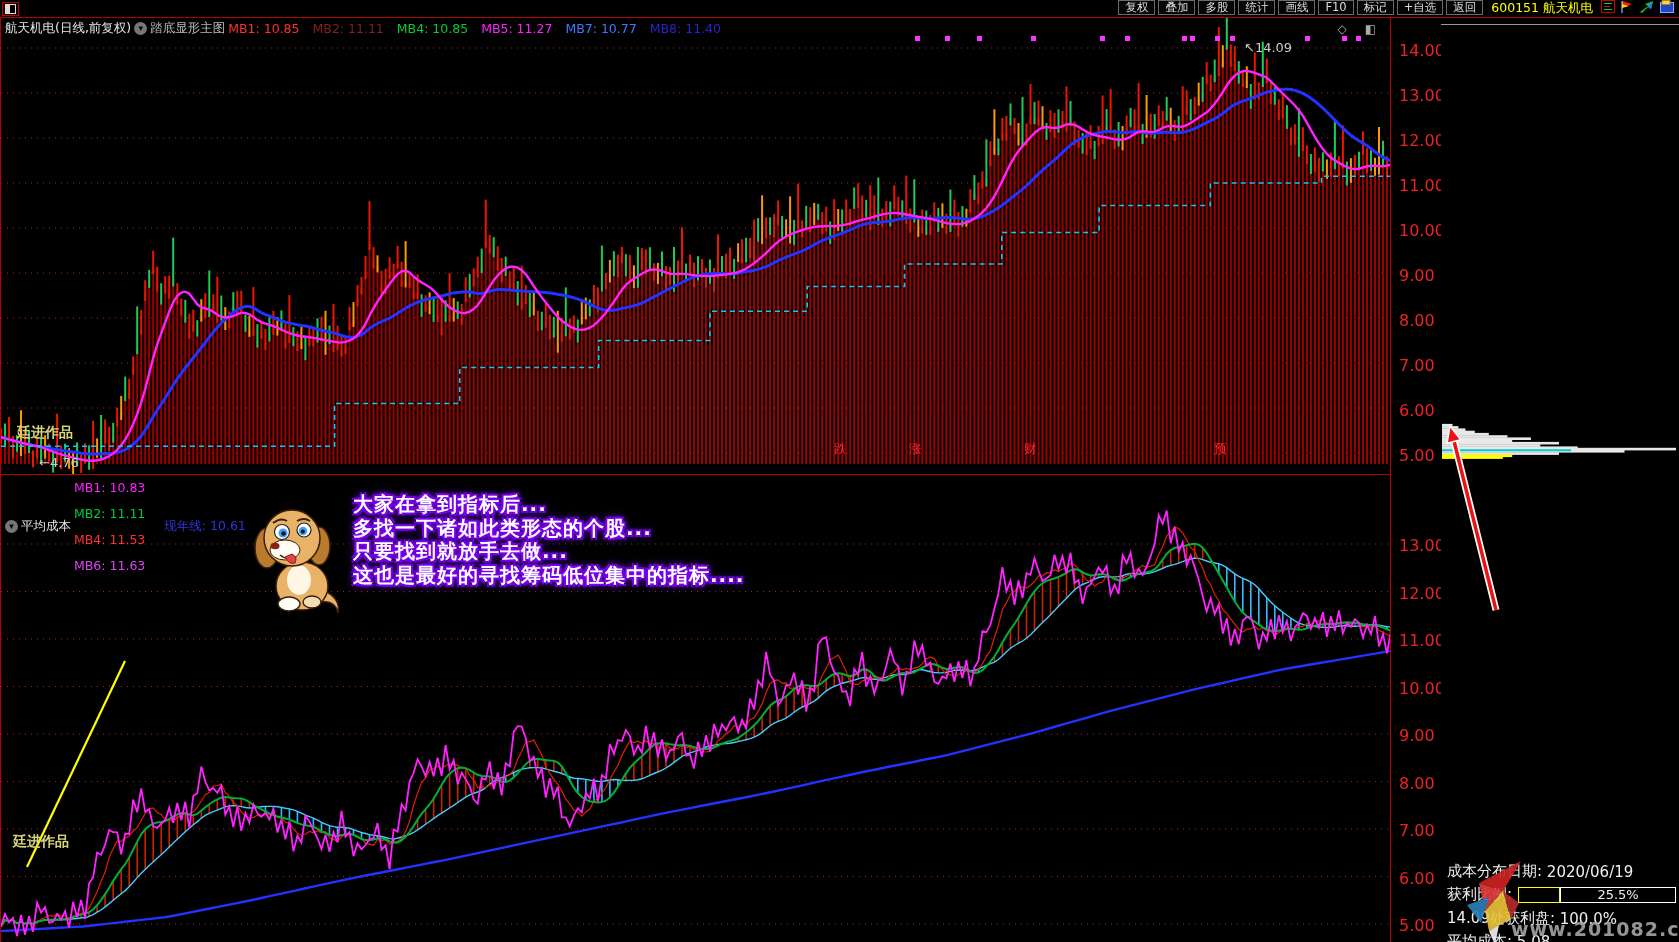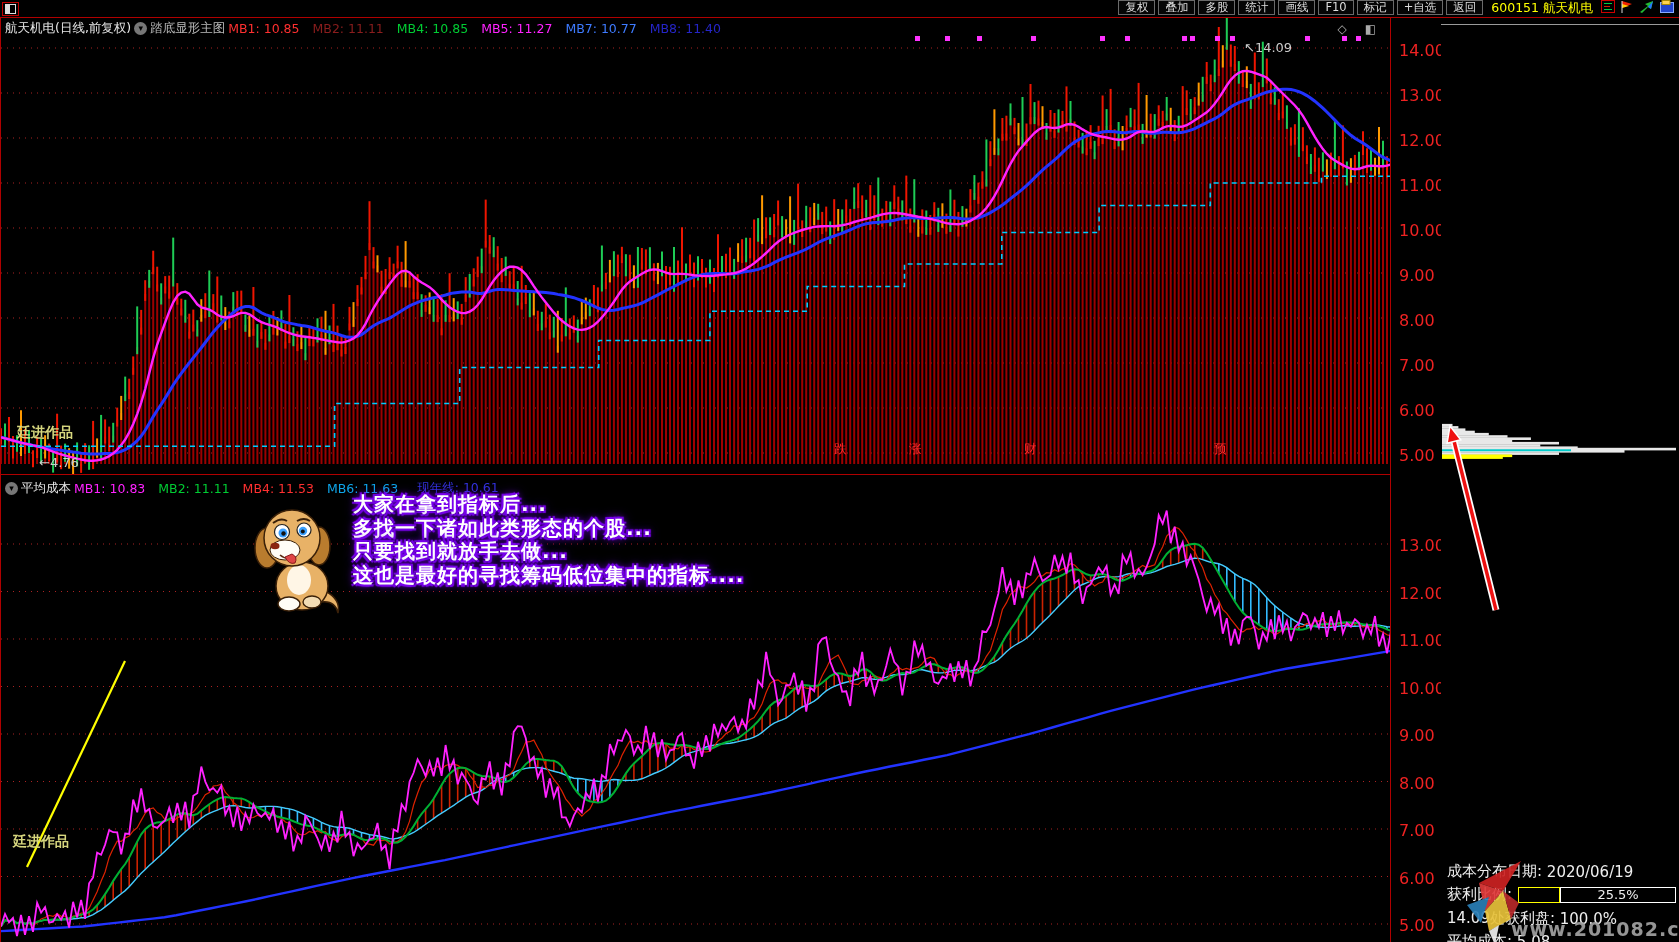--- a/index.html
+++ b/index.html
@@ -1026,25 +1026,25 @@
       <path d="M0.0 456.1 L11.7 455.5 L23.4 454.8 L35.0 454.1 L46.7 453.5 L58.4 452.8 L70.1 452.1 L81.8 451.5 L93.4 450.2 L105.1 448.9 L116.8 447.6 L128.5 446.2 L140.2 444.9 L151.8 443.6 L163.5 442.2 L175.2 440.2 L186.9 437.9 L198.6 435.5 L210.3 433.2 L221.9 430.9 L233.6 428.6 L245.3 426.2 L257.0 423.8 L268.7 421.2 L280.3 418.6 L292.0 416.1 L303.7 413.5 L315.4 410.9 L327.1 408.4 L338.7 405.8 L350.4 403.3 L362.1 401.0 L373.8 398.7 L385.5 396.5 L397.1 394.2 L408.8 391.9 L420.5 389.6 L432.2 387.3 L443.9 385.1 L455.5 382.6 L467.2 380.1 L478.9 377.6 L490.6 375.1 L502.3 372.6 L513.9 370.1 L525.6 367.6 L537.3 365.1 L549.0 362.6 L560.7 360.1 L572.4 357.6 L584.0 355.1 L595.7 352.6 L607.4 350.1 L619.1 347.7 L630.8 345.2 L642.4 342.7 L654.1 340.2 L665.8 337.7 L677.5 335.4 L689.2 333.1 L700.8 330.8 L712.5 328.5 L724.2 326.2 L735.9 324.0 L747.6 321.7 L759.2 319.4 L770.9 317.0 L782.6 314.4 L794.3 311.8 L806.0 309.3 L817.6 306.7 L829.3 304.1 L841.0 301.6 L852.7 299.0 L864.4 296.5 L876.1 294.2 L887.7 291.8 L899.4 289.5 L911.1 287.2 L922.8 284.8 L934.5 282.5 L946.1 280.1 L957.8 277.1 L969.5 274.1 L981.2 271.2 L992.9 268.2 L1004.5 265.2 L1016.2 262.2 L1027.9 259.2 L1039.6 255.9 L1051.3 252.5 L1062.9 249.2 L1074.6 245.9 L1086.3 242.6 L1098.0 239.2 L1109.7 235.9 L1121.3 232.9 L1133.0 229.9 L1144.7 226.9 L1156.4 223.9 L1168.1 220.9 L1179.7 217.9 L1191.4 214.9 L1203.1 212.1 L1214.8 209.5 L1226.5 206.8 L1238.2 204.1 L1249.8 201.5 L1261.5 198.8 L1273.2 196.2 L1284.9 193.8 L1296.6 191.8 L1308.2 189.8 L1319.9 187.8 L1331.6 185.9 L1343.3 183.9 L1355.0 181.9 L1366.6 179.9 L1378.3 177.9 L1390.0 175.9 " fill="none" stroke="#2233ff" stroke-width="2.4"></path>
       <path d="M0.0 451.4 L4.0 445.2 L8.0 445.9 L12.0 445.1 L16.0 448.3 L20.0 446.9 L24.0 448.8 L28.0 447.8 L32.0 448.8 L36.1 446.7 L40.1 445.9 L44.1 444.7 L48.1 444.9 L52.1 445.1 L56.1 444.7 L60.1 444.7 L64.1 444.2 L68.1 444.6 L72.1 443.7 L76.1 443.6 L80.1 442.8 L84.1 442.8 L88.1 441.3 L92.1 439.7 L96.1 437.2 L100.1 435.0 L104.1 431.9 L108.2 428.6 L112.2 425.2 L116.2 421.9 L120.2 418.7 L124.2 415.6 L128.2 411.7 L132.2 407.2 L136.2 402.6 L140.2 398.2 L144.2 394.4 L148.2 390.6 L152.2 386.9 L156.2 383.3 L160.2 379.8 L164.2 376.0 L168.2 372.0 L172.2 368.0 L176.3 364.2 L180.3 360.4 L184.3 356.7 L188.3 353.2 L192.3 349.8 L196.3 346.6 L200.3 343.3 L204.3 340.4 L208.3 338.4 L212.3 336.7 L216.3 335.2 L220.3 333.4 L224.3 331.9 L228.3 330.9 L232.3 330.6 L236.3 330.9 L240.3 331.6 L244.4 332.5 L248.4 333.0 L252.4 332.8 L256.4 332.3 L260.4 331.8 L264.4 331.4 L268.4 331.4 L272.4 331.4 L276.4 331.8 L280.4 332.4 L284.4 333.2 L288.4 333.9 L292.4 334.8 L296.4 336.3 L300.4 338.2 L304.4 340.1 L308.4 341.7 L312.4 343.2 L316.5 345.1 L320.5 347.3 L324.5 349.2 L328.5 350.6 L332.5 351.6 L336.5 352.2 L340.5 352.3 L344.5 352.6 L348.5 353.3 L352.5 354.6 L356.5 356.1 L360.5 357.5 L364.5 358.5 L368.5 359.6 L372.5 360.3 L376.5 360.8 L380.5 361.5 L384.6 362.5 L388.6 363.6 L392.6 363.9 L396.6 363.2 L400.6 362.0 L404.6 360.7 L408.6 359.4 L412.6 357.5 L416.6 354.8 L420.6 352.1 L424.6 349.3 L428.6 346.5 L432.6 343.6 L436.6 340.7 L440.6 338.1 L444.6 335.6 L448.6 333.0 L452.7 330.3 L456.7 327.5 L460.7 324.8 L464.7 322.1 L468.7 319.8 L472.7 318.3 L476.7 317.0 L480.7 315.3 L484.7 312.6 L488.7 309.3 L492.7 306.3 L496.7 304.1 L500.7 302.7 L504.7 301.1 L508.7 299.4 L512.7 297.5 L516.7 295.7 L520.7 294.4 L524.8 293.4 L528.8 292.8 L532.8 292.6 L536.8 292.6 L540.8 293.0 L544.8 293.9 L548.8 295.2 L552.8 296.2 L556.8 297.2 L560.8 298.5 L564.8 300.2 L568.8 302.0 L572.8 303.2 L576.8 303.5 L580.8 303.8 L584.8 304.4 L588.8 305.1 L592.9 305.8 L596.9 306.3 L600.9 306.4 L604.9 305.7 L608.9 305.0 L612.9 304.5 L616.9 304.8 L620.9 305.4 L624.9 305.5 L628.9 305.4 L632.9 305.2 L636.9 304.7 L640.9 303.8 L644.9 302.2 L648.9 300.3 L652.9 298.5 L656.9 297.0 L661.0 295.2 L665.0 293.0 L669.0 290.4 L673.0 287.4 L677.0 284.4 L681.0 281.5 L685.0 279.3 L689.0 277.8 L693.0 276.7 L697.0 275.3 L701.0 273.6 L705.0 272.0 L709.0 271.0 L713.0 270.2 L717.0 269.5 L721.0 268.9 L725.0 268.5 L729.0 268.2 L733.1 267.5 L737.1 266.6 L741.1 265.6 L745.1 264.7 L749.1 263.6 L753.1 262.1 L757.1 260.1 L761.1 257.4 L765.1 254.0 L769.1 250.7 L773.1 248.1 L777.1 246.3 L781.1 244.9 L785.1 243.1 L789.1 240.3 L793.1 237.2 L797.1 234.4 L801.2 232.0 L805.2 230.3 L809.2 228.4 L813.2 226.1 L817.2 223.1 L821.2 219.3 L825.2 215.9 L829.2 213.3 L833.2 211.4 L837.2 209.8 L841.2 208.2 L845.2 207.2 L849.2 206.3 L853.2 205.1 L857.2 203.8 L861.2 202.7 L865.2 202.7 L869.3 203.7 L873.3 204.4 L877.3 204.4 L881.3 203.4 L885.3 202.1 L889.3 200.7 L893.3 199.8 L897.3 199.6 L901.3 199.6 L905.3 199.3 L909.3 197.8 L913.3 196.0 L917.3 194.6 L921.3 194.7 L925.3 195.7 L929.3 196.7 L933.3 197.5 L937.3 197.9 L941.4 197.9 L945.4 197.4 L949.4 196.4 L953.4 195.4 L957.4 195.2 L961.4 195.3 L965.4 195.6 L969.4 195.6 L973.4 195.3 L977.4 194.0 L981.4 192.1 L985.4 190.3 L989.4 188.7 L993.4 187.1 L997.4 184.5 L1001.4 180.7 L1005.4 176.7 L1009.5 173.2 L1013.5 170.5 L1017.5 168.2 L1021.5 166.0 L1025.5 163.2 L1029.5 159.7 L1033.5 155.7 L1037.5 151.4 L1041.5 147.5 L1045.5 143.7 L1049.5 139.7 L1053.5 135.6 L1057.5 131.2 L1061.5 127.2 L1065.5 123.2 L1069.5 119.0 L1073.5 115.0 L1077.6 111.7 L1081.6 109.5 L1085.6 107.8 L1089.6 106.0 L1093.6 104.1 L1097.6 102.5 L1101.6 101.8 L1105.6 101.7 L1109.6 101.8 L1113.6 102.0 L1117.6 101.6 L1121.6 100.6 L1125.6 99.3 L1129.6 98.5 L1133.6 98.6 L1137.6 99.0 L1141.6 99.2 L1145.6 98.6 L1149.7 97.7 L1153.7 96.6 L1157.7 95.0 L1161.7 93.3 L1165.7 91.5 L1169.7 90.4 L1173.7 89.4 L1177.7 88.1 L1181.7 86.7 L1185.7 85.2 L1189.7 84.0 L1193.7 83.3 L1197.7 83.4 L1201.7 84.6 L1205.7 86.0 L1209.7 87.3 L1213.7 88.0 L1217.8 88.8 L1221.8 90.3 L1225.8 92.7 L1229.8 95.9 L1233.8 98.8 L1237.8 101.4 L1241.8 103.4 L1245.8 105.0 L1249.8 107.0 L1253.8 109.8 L1257.8 113.8 L1261.8 118.3 L1265.8 122.8 L1269.8 127.0 L1273.8 130.7 L1277.8 134.1 L1281.8 137.2 L1285.9 140.3 L1289.9 143.2 L1293.9 145.9 L1297.9 148.1 L1301.9 149.4 L1305.9 150.1 L1309.9 150.8 L1313.9 151.5 L1317.9 152.0 L1321.9 152.3 L1325.9 152.5 L1329.9 152.4 L1333.9 151.8 L1337.9 151.1 L1341.9 150.7 L1345.9 150.8 L1349.9 151.2 L1353.9 151.2 L1358.0 151.0 L1362.0 150.5 L1366.0 150.2 L1370.0 150.0 L1374.0 149.9 L1378.0 150.1 L1382.0 150.9 L1386.0 151.7 L1390.0 152.0 " fill="none" stroke="#44ccff" stroke-width="1.4"></path>
       <path d="M0.0 451.4 L4.0 445.2 L8.0 445.9 L12.0 445.1 L16.0 448.3 L20.0 446.9 L24.0 448.3 L28.0 448.7 L32.0 450.3 L36.1 447.8 L40.1 443.9 L44.1 442.5 L48.1 440.5 L52.1 441.4 L56.1 438.4 L60.1 441.3 L64.1 441.0 L68.1 444.5 L72.1 441.0 L76.1 440.3 L80.1 438.0 L84.1 437.8 L88.1 433.2 L92.1 424.9 L96.1 416.7 L100.1 406.2 L104.1 397.0 L108.2 382.2 L112.2 373.6 L116.2 366.1 L120.2 366.4 L124.2 362.9 L128.2 361.1 L132.2 356.0 L136.2 352.7 L140.2 345.4 L144.2 338.3 L148.2 334.2 L152.2 332.9 L156.2 337.6 L160.2 339.5 L164.2 344.8 L168.2 344.2 L172.2 346.5 L176.3 342.6 L180.3 341.3 L184.3 337.6 L188.3 339.0 L192.3 337.0 L196.3 332.1 L200.3 326.0 L204.3 319.6 L208.3 317.6 L212.3 311.0 L216.3 310.5 L220.3 309.2 L224.3 317.2 L228.3 321.3 L232.3 327.5 L236.3 330.5 L240.3 336.9 L244.4 341.4 L248.4 342.8 L252.4 342.5 L256.4 340.2 L260.4 341.9 L264.4 338.8 L268.4 339.9 L272.4 337.6 L276.4 342.3 L280.4 343.3 L284.4 347.0 L288.4 348.5 L292.4 353.8 L296.4 358.3 L300.4 360.0 L304.4 359.3 L308.4 356.4 L312.4 357.8 L316.5 355.6 L320.5 357.8 L324.5 356.5 L328.5 362.6 L332.5 364.4 L336.5 366.4 L340.5 361.8 L344.5 359.8 L348.5 359.3 L352.5 360.0 L356.5 361.9 L360.5 363.0 L364.5 368.7 L368.5 369.2 L372.5 370.2 L376.5 364.7 L380.5 365.7 L384.6 365.0 L388.6 369.1 L392.6 367.5 L396.6 366.4 L400.6 363.2 L404.6 356.7 L408.6 346.1 L412.6 330.0 L416.6 318.3 L420.6 307.5 L424.6 302.8 L428.6 294.7 L432.6 293.8 L436.6 291.3 L440.6 294.1 L444.6 290.5 L448.6 289.4 L452.7 289.1 L456.7 290.4 L460.7 292.9 L464.7 293.5 L468.7 300.4 L472.7 305.3 L476.7 312.6 L480.7 311.6 L484.7 312.7 L488.7 309.8 L492.7 310.3 L496.7 305.8 L500.7 304.4 L504.7 301.9 L508.7 299.7 L512.7 294.8 L516.7 284.2 L520.7 276.6 L524.8 267.1 L528.8 266.7 L532.8 265.1 L536.8 272.7 L540.8 279.8 L544.8 291.6 L548.8 298.3 L552.8 304.3 L556.8 309.3 L560.8 315.9 L564.8 324.1 L568.8 328.9 L572.8 335.1 L576.8 336.9 L580.8 341.2 L584.8 337.2 L588.8 334.0 L592.9 326.0 L596.9 323.7 L600.9 318.2 L604.9 312.5 L608.9 304.4 L612.9 297.0 L616.9 290.6 L620.9 280.5 L624.9 272.9 L628.9 265.9 L632.9 267.6 L636.9 266.2 L640.9 268.3 L644.9 265.8 L648.9 269.0 L652.9 268.4 L656.9 268.8 L661.0 267.8 L665.0 269.0 L669.0 273.1 L673.0 273.1 L677.0 273.9 L681.0 269.9 L685.0 272.5 L689.0 271.6 L693.0 274.6 L697.0 273.4 L701.0 276.7 L705.0 277.0 L709.0 276.3 L713.0 271.3 L717.0 265.9 L721.0 263.0 L725.0 258.6 L729.0 256.4 L733.1 250.7 L737.1 252.0 L741.1 249.2 L745.1 249.9 L749.1 244.6 L753.1 242.5 L757.1 236.4 L761.1 228.8 L765.1 217.5 L769.1 208.6 L773.1 205.6 L777.1 204.9 L781.1 208.1 L785.1 207.8 L789.1 213.3 L793.1 213.0 L797.1 215.3 L801.2 211.2 L805.2 213.2 L809.2 213.6 L813.2 214.7 L817.2 209.9 L821.2 200.7 L825.2 193.4 L829.2 185.1 L833.2 182.5 L837.2 180.0 L841.2 187.9 L845.2 196.6 L849.2 208.0 L853.2 209.2 L857.2 209.7 L861.2 205.7 L865.2 204.9 L869.3 202.4 L873.3 200.4 L877.3 202.2 L881.3 203.1 L885.3 205.4 L889.3 199.1 L893.3 196.7 L897.3 192.2 L901.3 194.8 L905.3 193.4 L909.3 194.6 L913.3 193.2 L917.3 192.2 L921.3 188.6 L925.3 183.7 L929.3 182.2 L933.3 183.6 L937.3 190.9 L941.4 194.3 L945.4 199.8 L949.4 199.4 L953.4 202.7 L957.4 199.2 L961.4 198.3 L965.4 195.6 L969.4 196.9 L973.4 197.6 L977.4 194.1 L981.4 189.0 L985.4 181.3 L989.4 175.5 L993.4 162.5 L997.4 150.1 L1001.4 134.5 L1005.4 127.9 L1009.5 119.3 L1013.5 116.0 L1017.5 111.3 L1021.5 112.1 L1025.5 113.0 L1029.5 110.3 L1033.5 106.6 L1037.5 100.9 L1041.5 101.0 L1045.5 97.7 L1049.5 98.0 L1053.5 94.7 L1057.5 96.5 L1061.5 94.1 L1065.5 92.9 L1069.5 88.6 L1073.5 89.9 L1077.6 94.1 L1081.6 99.9 L1085.6 105.1 L1089.6 106.9 L1093.6 110.9 L1097.6 108.2 L1101.6 107.1 L1105.6 100.8 L1109.6 102.0 L1113.6 102.0 L1117.6 104.9 L1121.6 102.9 L1125.6 101.2 L1129.6 99.0 L1133.6 96.1 L1137.6 93.5 L1141.6 90.4 L1145.6 92.4 L1149.7 91.1 L1153.7 89.7 L1157.7 79.4 L1161.7 71.8 L1165.7 61.0 L1169.7 57.1 L1173.7 52.2 L1177.7 53.5 L1181.7 58.0 L1185.7 64.9 L1189.7 72.4 L1193.7 76.4 L1197.7 85.2 L1201.7 92.7 L1205.7 104.2 L1209.7 109.7 L1213.7 119.5 L1217.8 125.7 L1221.8 134.7 L1225.8 138.4 L1229.8 144.1 L1233.8 149.2 L1237.8 154.2 L1241.8 156.9 L1245.8 154.1 L1249.8 153.9 L1253.8 151.2 L1257.8 154.6 L1261.8 152.7 L1265.8 156.0 L1269.8 156.4 L1273.8 160.0 L1277.8 157.7 L1281.8 154.8 L1285.9 152.9 L1289.9 153.0 L1293.9 154.3 L1297.9 151.6 L1301.9 151.3 L1305.9 148.5 L1309.9 149.8 L1313.9 146.0 L1317.9 146.1 L1321.9 144.3 L1325.9 148.2 L1329.9 148.3 L1333.9 148.6 L1337.9 147.3 L1341.9 148.3 L1345.9 150.1 L1349.9 148.4 L1353.9 148.9 L1358.0 147.6 L1362.0 152.1 L1366.0 150.7 L1370.0 152.6 L1374.0 150.8 L1378.0 155.3 L1382.0 157.2 L1386.0 159.8 L1390.0 160.8 " fill="none" stroke="#dd2200" stroke-width="1.2"></path>
       <path d="M0.0 451.4 L4.0 445.2 L8.0 445.9 L12.0 445.1 L16.0 448.3 L20.0 446.9 L24.0 448.8 L28.0 447.8 L32.0 448.8 L36.1 446.7 L40.1 445.9 L44.1 444.7 L48.1 444.9 L52.1 444.6 L56.1 444.6 L60.1 444.4 L64.1 443.9 L68.1 443.2 L72.1 442.2 L76.1 440.9 L80.1 439.6 L84.1 438.6 L88.1 437.2 L92.1 434.5 L96.1 430.3 L100.1 425.1 L104.1 419.1 L108.2 412.7 L112.2 405.9 L116.2 399.9 L120.2 394.2 L124.2 389.0 L128.2 382.6 L132.2 374.8 L136.2 366.6 L140.2 359.3 L144.2 354.3 L148.2 350.9 L152.2 348.7 L156.2 347.4 L160.2 347.0 L164.2 346.0 L168.2 344.1 L172.2 341.7 L176.3 339.4 L180.3 338.3 L184.3 338.5 L188.3 339.7 L192.3 340.3 L196.3 338.9 L200.3 335.6 L204.3 332.2 L208.3 329.3 L212.3 326.5 L216.3 324.4 L220.3 322.7 L224.3 322.1 L228.3 322.4 L232.3 322.9 L236.3 323.2 L240.3 323.4 L244.4 324.8 L248.4 327.1 L252.4 330.0 L256.4 332.4 L260.4 334.4 L264.4 336.3 L268.4 338.4 L272.4 340.1 L276.4 341.5 L280.4 342.5 L284.4 343.4 L288.4 344.6 L292.4 346.2 L296.4 347.9 L300.4 349.4 L304.4 350.3 L308.4 350.9 L312.4 351.9 L316.5 353.9 L320.5 356.2 L324.5 358.2 L328.5 359.7 L332.5 360.7 L336.5 360.9 L340.5 360.1 L344.5 358.9 L348.5 358.7 L352.5 359.7 L356.5 361.8 L360.5 364.0 L364.5 365.1 L368.5 365.2 L372.5 364.4 L376.5 363.5 L380.5 363.3 L384.6 364.3 L388.6 366.4 L392.6 367.8 L396.6 367.4 L400.6 365.3 L404.6 361.8 L408.6 357.0 L412.6 351.1 L416.6 344.5 L420.6 338.9 L424.6 334.2 L428.6 329.5 L432.6 323.8 L436.6 317.1 L440.6 309.9 L444.6 303.4 L448.6 298.6 L452.7 295.3 L456.7 293.2 L460.7 292.6 L464.7 293.1 L468.7 295.1 L472.7 297.6 L476.7 299.8 L480.7 301.0 L484.7 301.3 L488.7 301.6 L492.7 302.6 L496.7 304.7 L500.7 306.7 L504.7 307.0 L508.7 305.6 L512.7 302.4 L516.7 298.3 L520.7 293.8 L524.8 289.1 L528.8 285.8 L532.8 284.1 L536.8 284.0 L540.8 284.5 L544.8 285.1 L548.8 285.6 L552.8 285.7 L556.8 287.5 L560.8 291.4 L564.8 298.0 L568.8 305.7 L572.8 312.6 L576.8 318.0 L580.8 321.9 L584.8 324.7 L588.8 326.3 L592.9 327.1 L596.9 327.4 L600.9 327.1 L604.9 325.7 L608.9 322.4 L612.9 317.6 L616.9 311.6 L620.9 305.0 L624.9 298.4 L628.9 292.9 L632.9 288.4 L636.9 284.8 L640.9 281.3 L644.9 277.3 L648.9 273.2 L652.9 269.9 L656.9 268.3 L661.0 267.9 L665.0 268.4 L669.0 269.2 L673.0 269.8 L677.0 270.4 L681.0 270.1 L685.0 270.2 L689.0 270.9 L693.0 272.1 L697.0 273.3 L701.0 273.9 L705.0 274.1 L709.0 273.7 L713.0 272.5 L717.0 270.7 L721.0 268.7 L725.0 267.2 L729.0 266.1 L733.1 264.8 L737.1 263.0 L741.1 260.3 L745.1 257.3 L749.1 253.9 L753.1 250.3 L757.1 246.1 L761.1 241.1 L765.1 235.5 L769.1 230.8 L773.1 227.4 L777.1 225.5 L781.1 223.8 L785.1 221.3 L789.1 217.7 L793.1 214.1 L797.1 211.5 L801.2 210.1 L805.2 210.2 L809.2 210.8 L813.2 211.1 L817.2 210.6 L821.2 207.8 L825.2 204.5 L829.2 201.1 L833.2 199.0 L837.2 198.3 L841.2 198.8 L845.2 200.2 L849.2 201.1 L853.2 200.2 L857.2 197.4 L861.2 194.6 L865.2 194.3 L869.3 196.8 L873.3 201.0 L877.3 204.3 L881.3 205.7 L885.3 205.2 L889.3 203.1 L893.3 200.9 L897.3 199.0 L901.3 198.1 L905.3 198.4 L909.3 198.2 L913.3 197.4 L917.3 195.0 L921.3 192.6 L925.3 190.5 L929.3 189.1 L933.3 189.3 L937.3 190.7 L941.4 192.8 L945.4 194.0 L949.4 193.8 L953.4 192.7 L957.4 191.9 L961.4 192.3 L965.4 193.9 L969.4 196.2 L973.4 197.9 L977.4 197.5 L981.4 195.1 L985.4 191.3 L989.4 186.7 L993.4 181.5 L997.4 175.0 L1001.4 167.6 L1005.4 160.6 L1009.5 154.4 L1013.5 148.8 L1017.5 142.6 L1021.5 135.8 L1025.5 128.5 L1029.5 121.9 L1033.5 116.3 L1037.5 111.6 L1041.5 108.2 L1045.5 105.9 L1049.5 104.5 L1053.5 103.5 L1057.5 101.8 L1061.5 100.0 L1065.5 97.6 L1069.5 95.4 L1073.5 94.3 L1077.6 94.8 L1081.6 97.1 L1085.6 99.3 L1089.6 100.4 L1093.6 100.0 L1097.6 99.2 L1101.6 99.0 L1105.6 99.9 L1109.6 101.8 L1113.6 104.0 L1117.6 105.6 L1121.6 105.8 L1125.6 104.2 L1129.6 102.1 L1133.6 100.1 L1137.6 98.7 L1141.6 97.9 L1145.6 97.2 L1149.7 96.3 L1153.7 94.1 L1157.7 90.2 L1161.7 84.7 L1165.7 79.0 L1169.7 75.1 L1173.7 72.9 L1177.7 72.0 L1181.7 71.2 L1185.7 70.3 L1189.7 69.3 L1193.7 68.7 L1197.7 69.7 L1201.7 72.8 L1205.7 78.0 L1209.7 84.4 L1213.7 91.3 L1217.8 98.5 L1221.8 105.5 L1225.8 112.5 L1229.8 119.8 L1233.8 126.5 L1237.8 132.5 L1241.8 137.5 L1245.8 141.3 L1249.8 144.3 L1253.8 146.8 L1257.8 149.7 L1261.8 152.3 L1265.8 154.4 L1269.8 155.5 L1273.8 155.9 L1277.8 155.7 L1281.8 154.7 L1285.9 154.1 L1289.9 153.8 L1293.9 154.3 L1297.9 154.8 L1301.9 154.5 L1305.9 153.4 L1309.9 151.8 L1313.9 150.7 L1317.9 149.7 L1321.9 149.2 L1325.9 149.0 L1329.9 149.1 L1333.9 149.0 L1337.9 148.2 L1341.9 147.6 L1345.9 147.2 L1349.9 147.5 L1353.9 148.0 L1358.0 148.5 L1362.0 149.2 L1366.0 149.7 L1370.0 150.2 L1374.0 150.5 L1378.0 151.3 L1382.0 152.6 L1386.0 154.4 L1390.0 155.9 " fill="none" stroke="#00b033" stroke-width="2"></path>
       <path d="M0.0 451.4 L4.0 438.9 L8.0 447.3 L12.0 442.9 L16.0 461.1 L20.0 440.0 L24.0 459.8 L28.0 441.2 L32.0 456.8 L36.1 427.7 L40.1 437.7 L44.1 432.0 L48.1 447.6 L52.1 446.7 L56.1 439.1 L60.1 444.7 L64.1 436.2 L68.1 452.5 L72.1 426.8 L76.1 442.6 L80.1 425.0 L84.1 443.9 L88.1 408.3 L92.1 402.5 L96.1 377.6 L100.1 379.8 L104.1 369.6 L108.2 355.1 L112.2 357.2 L116.2 357.4 L120.2 379.3 L124.2 358.5 L128.2 358.9 L132.2 324.6 L136.2 337.3 L140.2 313.5 L144.2 336.7 L148.2 334.0 L152.2 351.3 L156.2 352.9 L160.2 348.7 L164.2 345.2 L168.2 332.7 L172.2 347.7 L176.3 328.0 L180.3 345.3 L184.3 326.8 L188.3 353.3 L192.3 320.7 L196.3 318.3 L200.3 291.6 L204.3 306.6 L208.3 315.3 L212.3 313.2 L216.3 317.8 L220.3 310.8 L224.3 339.6 L228.3 331.3 L232.3 352.1 L236.3 331.6 L240.3 355.8 L244.4 338.1 L248.4 347.8 L252.4 329.3 L256.4 338.3 L260.4 341.8 L264.4 337.5 L268.4 344.4 L272.4 334.1 L276.4 357.5 L280.4 344.4 L284.4 364.2 L288.4 346.4 L292.4 376.4 L296.4 360.7 L300.4 367.6 L304.4 340.6 L308.4 346.4 L312.4 355.0 L316.5 363.3 L320.5 374.0 L324.5 359.8 L328.5 376.9 L332.5 357.2 L336.5 367.3 L340.5 335.8 L344.5 361.6 L348.5 357.0 L352.5 381.2 L356.5 368.4 L360.5 374.3 L364.5 370.0 L368.5 364.2 L372.5 363.1 L376.5 348.0 L380.5 374.7 L384.6 370.3 L388.6 394.2 L392.6 354.5 L396.6 356.6 L400.6 329.2 L404.6 335.4 L408.6 306.6 L412.6 297.8 L416.6 284.3 L420.6 291.7 L424.6 301.0 L428.6 286.9 L432.6 301.3 L436.6 282.6 L440.6 300.9 L444.6 270.0 L448.6 294.5 L452.7 285.2 L456.7 309.3 L460.7 297.8 L464.7 304.4 L468.7 311.1 L472.7 324.4 L476.7 328.7 L480.7 303.3 L484.7 304.6 L488.7 286.5 L492.7 314.4 L496.7 297.5 L500.7 320.3 L504.7 288.3 L508.7 291.4 L512.7 256.9 L516.7 251.1 L520.7 251.5 L524.8 263.3 L528.8 286.1 L532.8 281.8 L536.8 302.4 L540.8 293.4 L544.8 322.6 L548.8 303.4 L552.8 322.3 L556.8 311.5 L560.8 342.4 L564.8 342.4 L568.8 351.4 L572.8 340.6 L576.8 333.3 L580.8 337.4 L584.8 317.8 L588.8 323.3 L592.9 303.6 L596.9 326.7 L600.9 300.1 L604.9 303.4 L608.9 269.2 L612.9 279.0 L616.9 265.0 L620.9 266.0 L624.9 254.9 L628.9 261.1 L632.9 279.5 L636.9 270.6 L640.9 277.8 L644.9 251.0 L648.9 274.2 L652.9 257.4 L656.9 282.0 L661.0 264.5 L665.0 285.0 L669.0 275.3 L673.0 274.5 L677.0 261.7 L681.0 258.1 L685.0 280.5 L689.0 279.4 L693.0 293.5 L697.0 266.8 L701.0 281.7 L705.0 260.3 L709.0 276.4 L713.0 249.0 L717.0 261.5 L721.0 249.3 L725.0 255.4 L729.0 246.9 L733.1 242.1 L737.1 256.9 L741.1 244.8 L745.1 253.3 L749.1 223.6 L753.1 234.5 L757.1 205.6 L761.1 211.4 L765.1 176.9 L769.1 199.7 L773.1 205.6 L777.1 230.2 L781.1 224.6 L785.1 210.0 L789.1 209.8 L793.1 197.8 L797.1 219.4 L801.2 205.6 L805.2 236.6 L809.2 212.5 L813.2 216.1 L817.2 169.4 L821.2 163.8 L825.2 162.3 L829.2 186.7 L833.2 196.9 L837.2 200.8 L841.2 216.7 L845.2 216.3 L849.2 230.9 L853.2 193.9 L857.2 199.7 L861.2 176.8 L865.2 211.7 L869.3 201.5 L873.3 218.7 L877.3 204.9 L881.3 204.8 L885.3 190.8 L889.3 174.1 L893.3 187.1 L897.3 191.6 L901.3 220.3 L905.3 196.7 L909.3 198.0 L913.3 165.5 L917.3 181.0 L921.3 170.3 L925.3 190.8 L929.3 187.4 L933.3 206.9 L937.3 208.9 L941.4 201.5 L945.4 203.4 L949.4 188.4 L953.4 206.9 L957.4 186.3 L961.4 203.1 L965.4 185.2 L969.4 211.4 L973.4 192.7 L977.4 185.8 L981.4 156.0 L985.4 157.0 L989.4 149.9 L993.4 133.5 L997.4 118.5 L1001.4 92.2 L1005.4 116.3 L1009.5 105.6 L1013.5 129.8 L1017.5 105.4 L1021.5 123.0 L1025.5 98.2 L1029.5 99.8 L1033.5 83.2 L1037.5 95.6 L1041.5 106.0 L1045.5 103.3 L1049.5 100.2 L1053.5 79.8 L1057.5 94.0 L1061.5 81.2 L1065.5 98.7 L1069.5 77.6 L1073.5 108.1 L1077.6 105.1 L1081.6 128.9 L1085.6 112.3 L1089.6 109.4 L1093.6 101.3 L1097.6 92.4 L1101.6 98.2 L1105.6 91.0 L1109.6 119.6 L1113.6 109.5 L1117.6 118.9 L1121.6 80.1 L1125.6 88.2 L1129.6 77.7 L1133.6 102.2 L1137.6 94.1 L1141.6 100.1 L1145.6 91.9 L1149.7 80.9 L1153.7 69.0 L1157.7 40.2 L1161.7 48.7 L1165.7 35.6 L1169.7 68.2 L1173.7 51.6 L1177.7 76.5 L1181.7 67.2 L1185.7 90.5 L1189.7 80.3 L1193.7 92.4 L1197.7 104.5 L1201.7 121.2 L1205.7 136.5 L1209.7 123.4 L1213.7 139.2 L1217.8 129.4 L1221.8 158.7 L1225.8 143.2 L1229.8 170.6 L1233.8 154.0 L1237.8 169.2 L1241.8 145.7 L1245.8 141.8 L1249.8 142.4 L1253.8 154.2 L1257.8 174.4 L1261.8 157.4 L1265.8 165.5 L1269.8 144.3 L1273.8 164.0 L1277.8 140.3 L1281.8 157.4 L1285.9 146.0 L1289.9 166.1 L1293.9 152.2 L1297.9 147.8 L1301.9 138.2 L1305.9 140.9 L1309.9 153.7 L1313.9 143.1 L1317.9 152.6 L1321.9 137.2 L1325.9 161.9 L1329.9 141.2 L1333.9 155.7 L1337.9 135.4 L1341.9 158.4 L1345.9 147.8 L1349.9 151.7 L1353.9 144.1 L1358.0 148.0 L1362.0 162.6 L1366.0 149.9 L1370.0 159.1 L1374.0 141.0 L1378.0 171.4 L1382.0 159.1 L1386.0 178.3 L1390.0 155.8 " fill="none" stroke="#ff22ff" stroke-width="1.8"></path>
       <line x1="26" y1="392" x2="124" y2="186" stroke="#ffff00" stroke-width="2.2"></line>
     </svg>
   <div id="bottom-header" class="chart-header">
     <span class="chev-icon">▾</span>
     <span class="ind-title">平均成本</span>
-    <span style="display:flex;gap:11px;">
+    <span style="display:flex;gap:11px;flex-direction:column;">
         <span class="mbv" style="color: rgb(255, 34, 255);">MB1: 10.83</span>
         <span class="mbv" style="color: rgb(0, 204, 51);">MB2: 11.11</span>
         <span class="mbv" style="color: rgb(255, 48, 48);">MB4: 11.53</span>
-        <span class="mbv" style="color: #0ea5e9;">MB6: 11.63</span>
+        <span class="mbv" style="color: #d946ef;">MB6: 11.63</span>
       </span>
     <span style="margin-left: 14px; color: rgb(51, 51, 221);">
       <span>现年线:</span> <span>10.61</span>
     </span>
   </div>
   <svg id="puppy" width="100" height="122" viewBox="0 0 100 122">
     <path d="M78 95 q16 8 13 22 q-3 -13 -17 -11 z" fill="#e8b267" stroke="#3a2008" stroke-width="1.5"></path>
     <ellipse cx="55" cy="90" rx="26" ry="24" fill="#e8b267" stroke="#3a2008" stroke-width="1.5"></ellipse>
     <ellipse cx="52" cy="84" rx="12" ry="15" fill="#fff6e6"></ellipse>
     <ellipse cx="20" cy="52" rx="12" ry="20" fill="#b97c2e" stroke="#3a2008" stroke-width="1.5"></ellipse>

